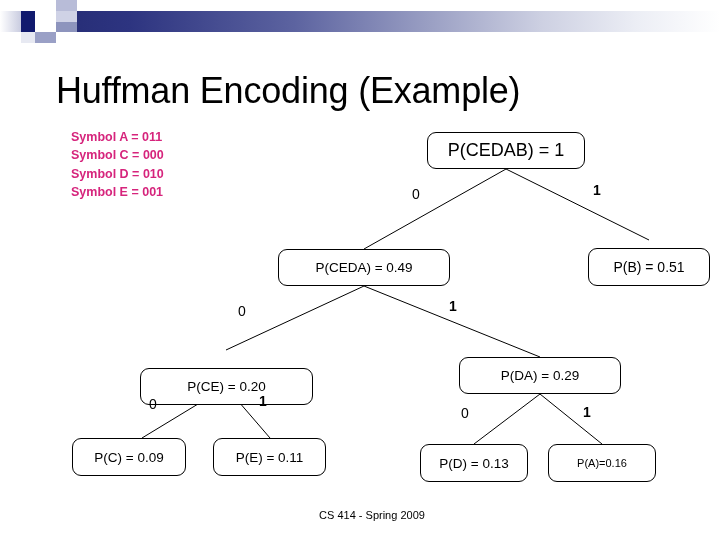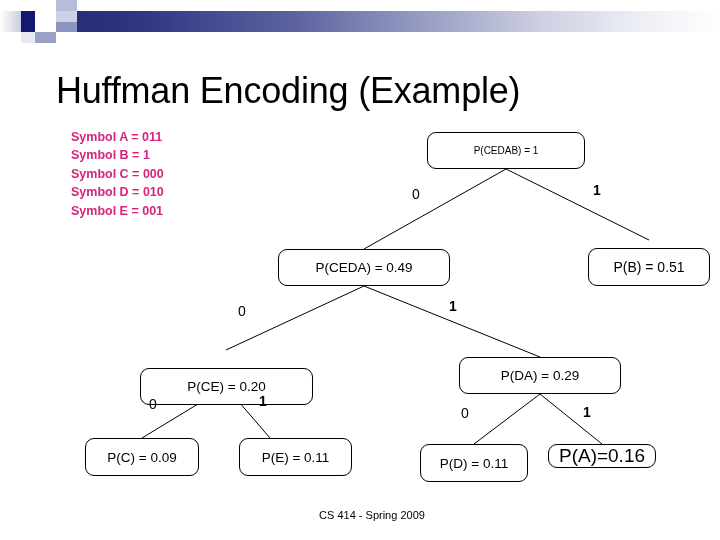--- a/index.html
+++ b/index.html
@@ -99,29 +99,29 @@
     display: flex;
     align-items: center;
     justify-content: center;
     color: #000000;
     font-family: "Liberation Sans", sans-serif;
     white-space: nowrap;
     pointer-events: auto;
   }
   .node-label { pointer-events: none; }
 
-  .n-cedab { left: 427px; top: 132px; width: 158px; height: 37px; font-size: 10px; text-align: center; }
+  .n-cedab { left: 427px; top: 132px; width: 158px; height: 37px; font-size: 18px; text-align: center; }
   .n-ceda  { left: 278px; top: 249px; width: 172px; height: 37px; font-size: 13.5px; }
   .n-b     { left: 588px; top: 240px; width: 122px; height: 38px; font-size: 14px; margin-top: 8px; }
   .n-ce    { left: 140px; top: 368px; width: 173px; height: 37px; font-size: 13.5px; }
   .n-da    { left: 459px; top: 357px; width: 162px; height: 37px; font-size: 13.5px; }
-  .n-c     { left:  85px; top: 438px; width: 114px; height: 38px; font-size: 13.5px; text-align: right; }
-  .n-e     { left: 213px; top: 438px; width: 113px; height: 38px; font-size: 13.5px; margin-left: 26px; }
+  .n-c     { left:  72px; top: 438px; width: 114px; height: 38px; font-size: 13.5px; text-align: right; }
+  .n-e     { left: 213px; top: 438px; width: 113px; height: 38px; font-size: 13.5px; }
   .n-d     { left: 420px; top: 444px; width: 108px; height: 38px; font-size: 13.5px; }
-  .n-a     { left: 548px; top: 444px; width: 108px; height: 24px; font-size: 19px; }
+  .n-a     { left: 548px; top: 444px; width: 108px; height: 38px; font-size: 11px; }
 
   .edge-label {
     position: absolute;
     font-family: "Liberation Sans", sans-serif;
     color: #000000;
     pointer-events: auto;
   }
   .edge-label.zero { font-size: 14px; font-weight: normal; }
   .edge-label.one  { font-size: 14px; font-weight: bold; }
 
@@ -163,21 +163,20 @@
     <div class="band-sq sq-i"></div>
     <div class="band-sq sq-h"></div>
     <div class="band-sq sq-j"></div>
     <div class="band-sq sq-k"></div>
   </div>
 
   <div id="page-title">Huffman Encoding (Example)</div>
 
   <div id="step-block">
     <div>Symbol A = 011</div>
-    <div>Symbol B = 1</div>
     <div>Symbol C = 000</div>
     <div>Symbol D = 010</div>
     <div>Symbol E = 001</div>
   </div>
 
   <div id="tree-area">
 
     <svg id="tree-edges" viewBox="0 0 720 540" width="720" height="540" xmlns="http://www.w3.org/2000/svg">
       <g stroke="#000000" stroke-width="1" fill="none">
 
@@ -210,21 +209,21 @@
     <div class="node n-da">
       <span class="node-label">P(DA) = 0.29</span>
     </div>
     <div class="node n-c">
       <span class="node-label">P(C) = 0.09</span>
     </div>
     <div class="node n-e">
       <span class="node-label">P(E) = 0.11</span>
     </div>
     <div class="node n-d">
-      <span class="node-label">P(D) = 0.11</span>
+      <span class="node-label">P(D) = 0.13</span>
     </div>
     <div class="node n-a">
       <span class="node-label">P(A)=0.16</span>
     </div>
 
     <div class="edge-label zero lbl-1-0">0</div>
     <div class="edge-label one  lbl-1-1">1</div>
     <div class="edge-label zero lbl-2-0">0</div>
     <div class="edge-label one  lbl-2-1">1</div>
     <div class="edge-label zero lbl-3-0">0</div>

